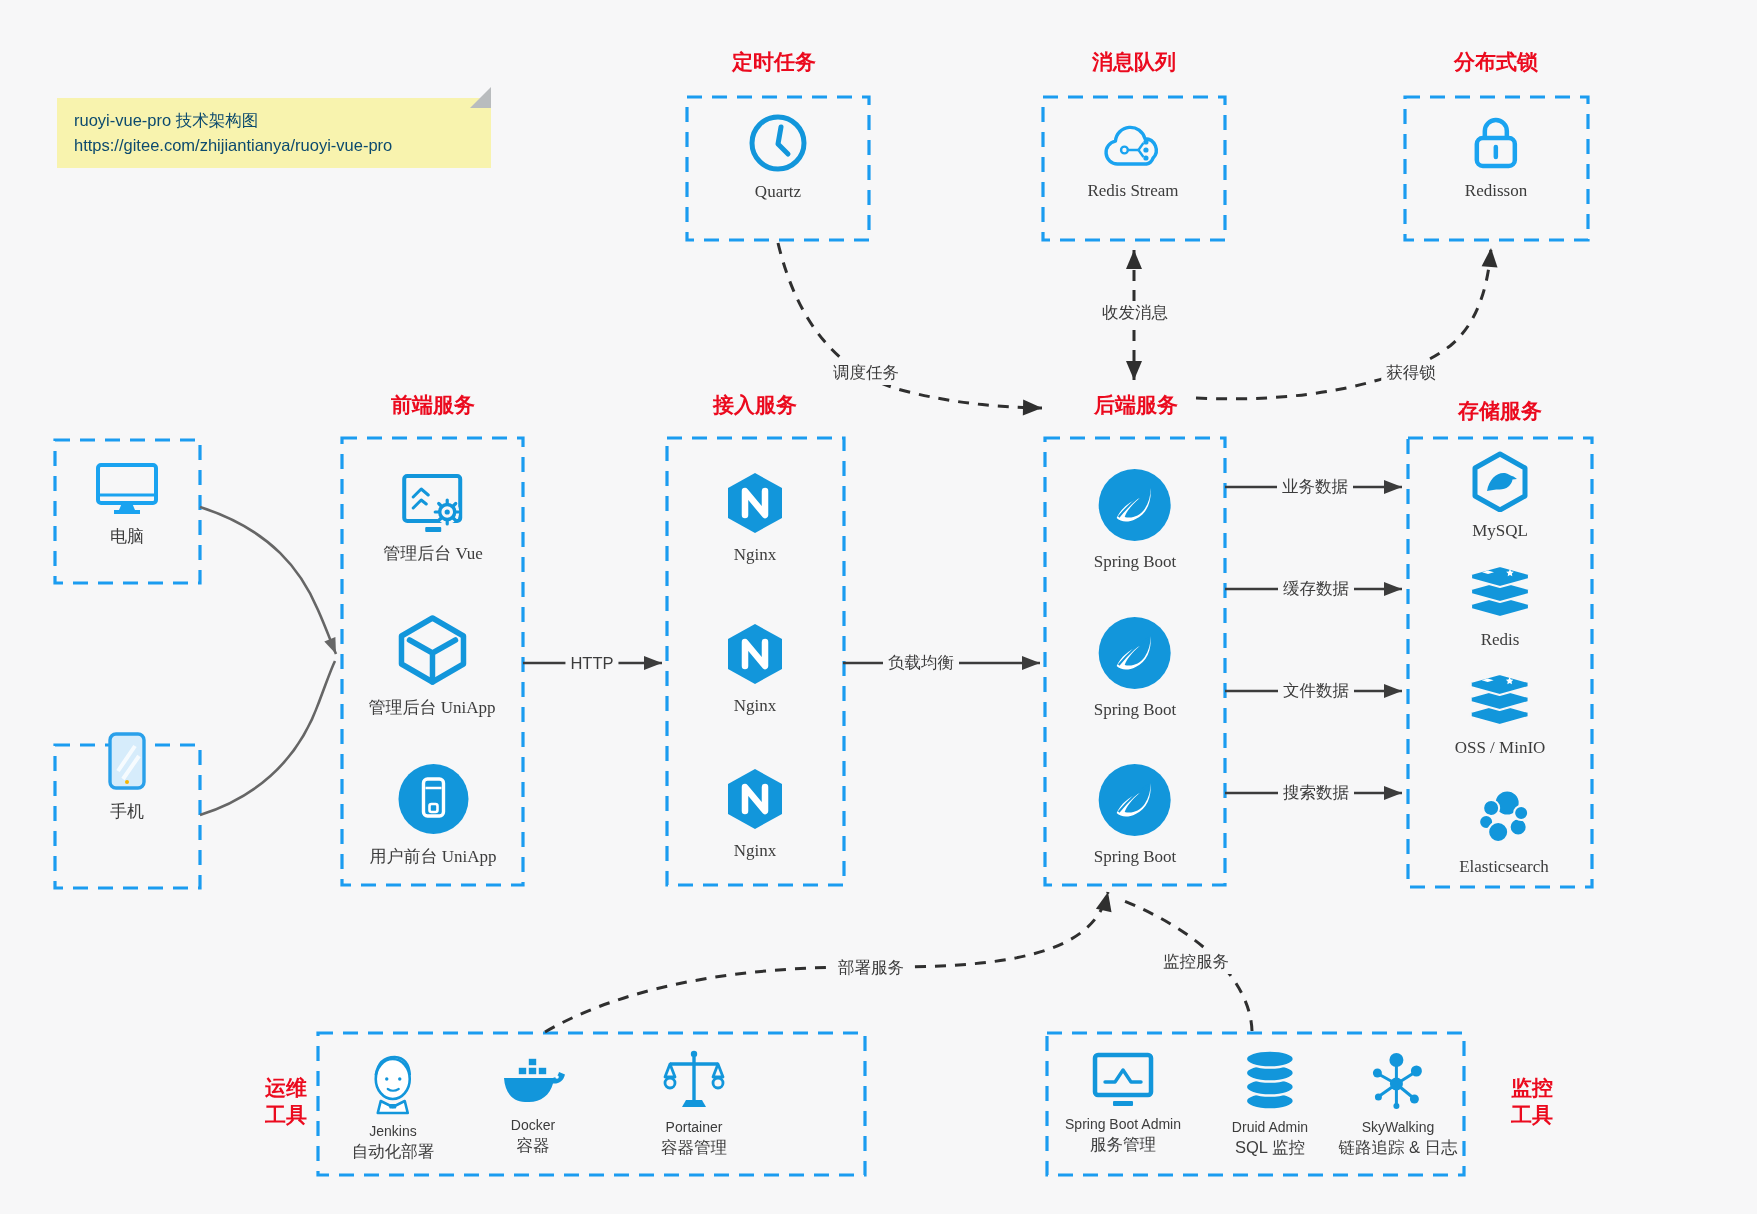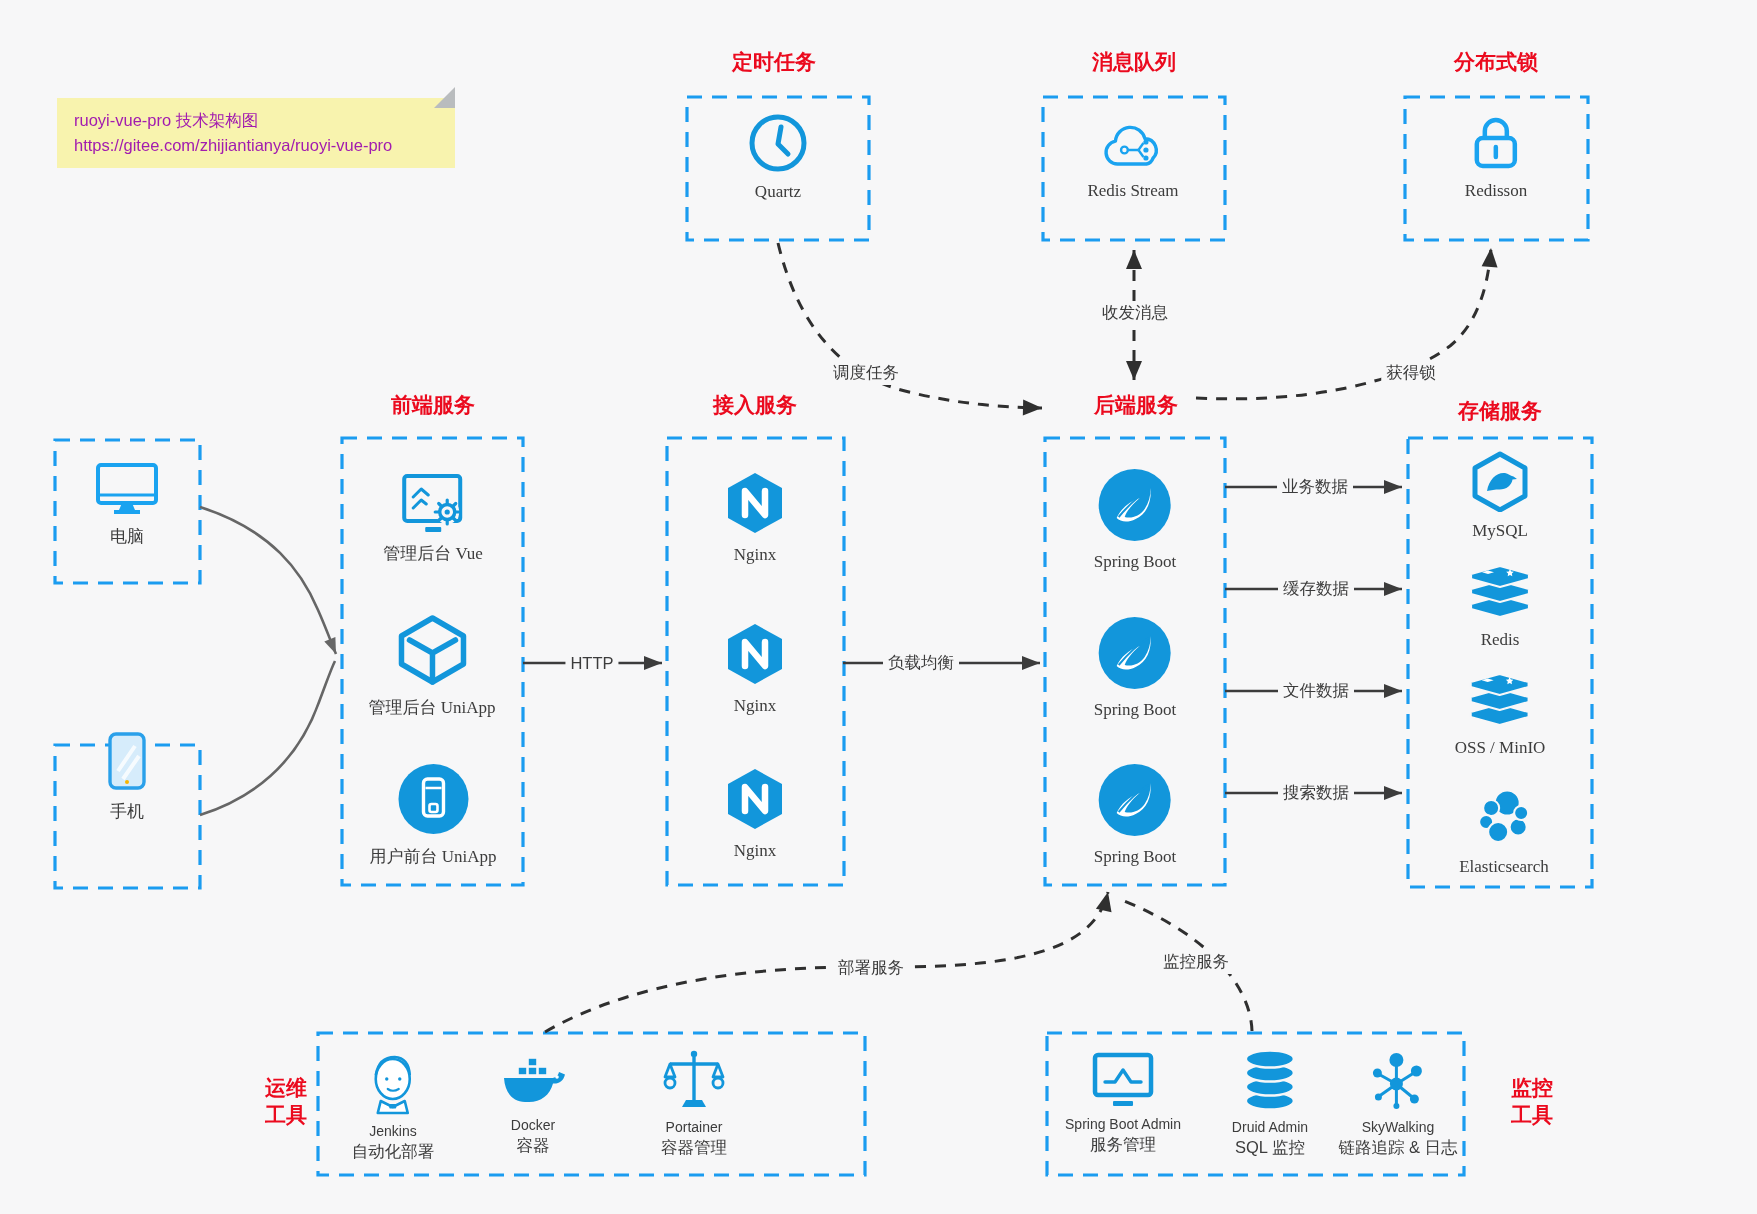--- a/index.html
+++ b/index.html
@@ -26,23 +26,23 @@
   }
   .ilabel{margin-top:9px;font-size:17px;color:var(--ink);white-space:nowrap;text-align:center;font-family:Liberation Serif, serif;}
   .iname{margin-top:7px;font-size:14px;color:var(--ink);white-space:nowrap;}
   .idesc{margin-top:2px;font-size:16.5px;color:var(--ink);white-space:nowrap;}
   .elabel{
     position:absolute;transform:translate(-50%,-50%);
     font-size:16.5px;color:var(--ink);background:var(--bg);
     padding:1px 5px;white-space:nowrap;z-index:4;
   }
   .note{
-    position:absolute;left:57px;top:98px;width:398px;box-sizing:border-box;
+    position:absolute;left:57px;top:98px;width:434px;box-sizing:border-box;
     background:#f8f3ae;padding:10px 10px 10px 17px;
-    font-size:16.5px;line-height:1.5;color:#a21caf;z-index:5;
+    font-size:16.5px;line-height:1.5;color:#0c4a6e;z-index:5;
   }
   .note-fold{
     position:absolute;top:-11px;right:0;width:0;height:0;
     border-bottom:21px solid #b9bcbe;border-left:21px solid transparent;
   }
 </style>
 </head>
 <body>
 
 <div class="canvas">

